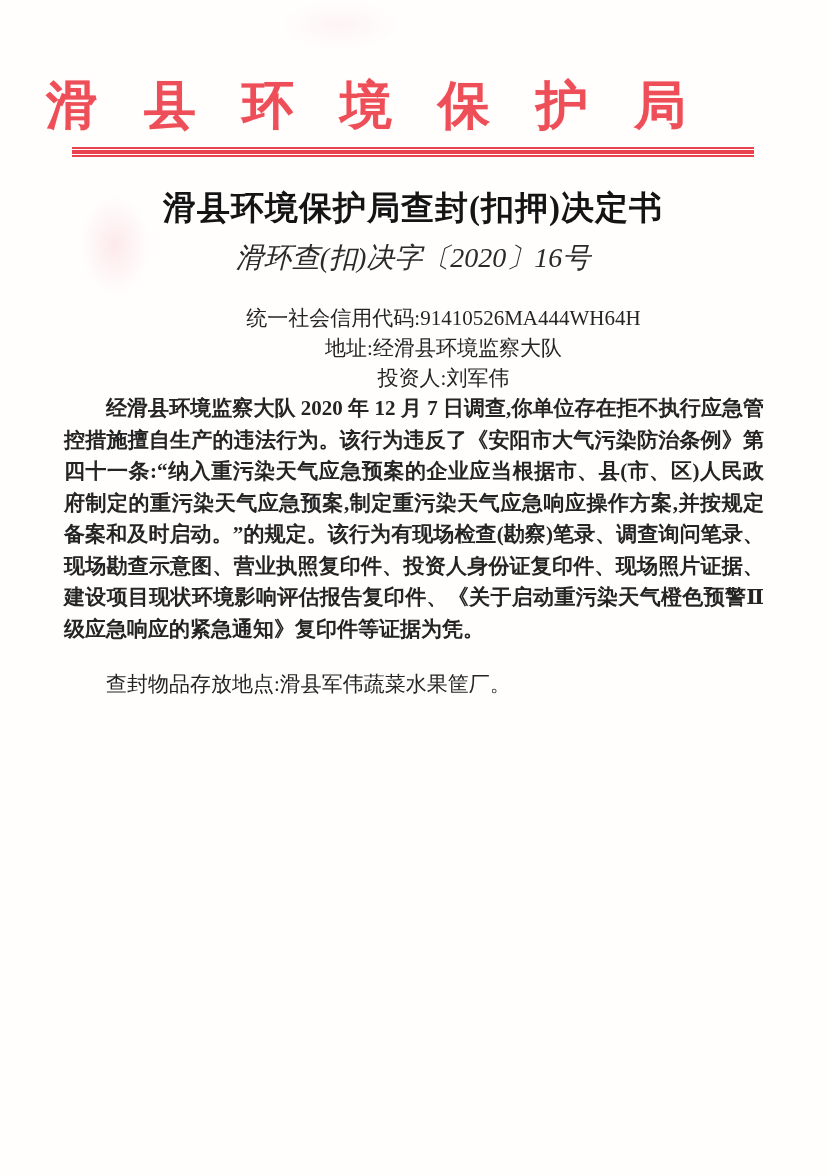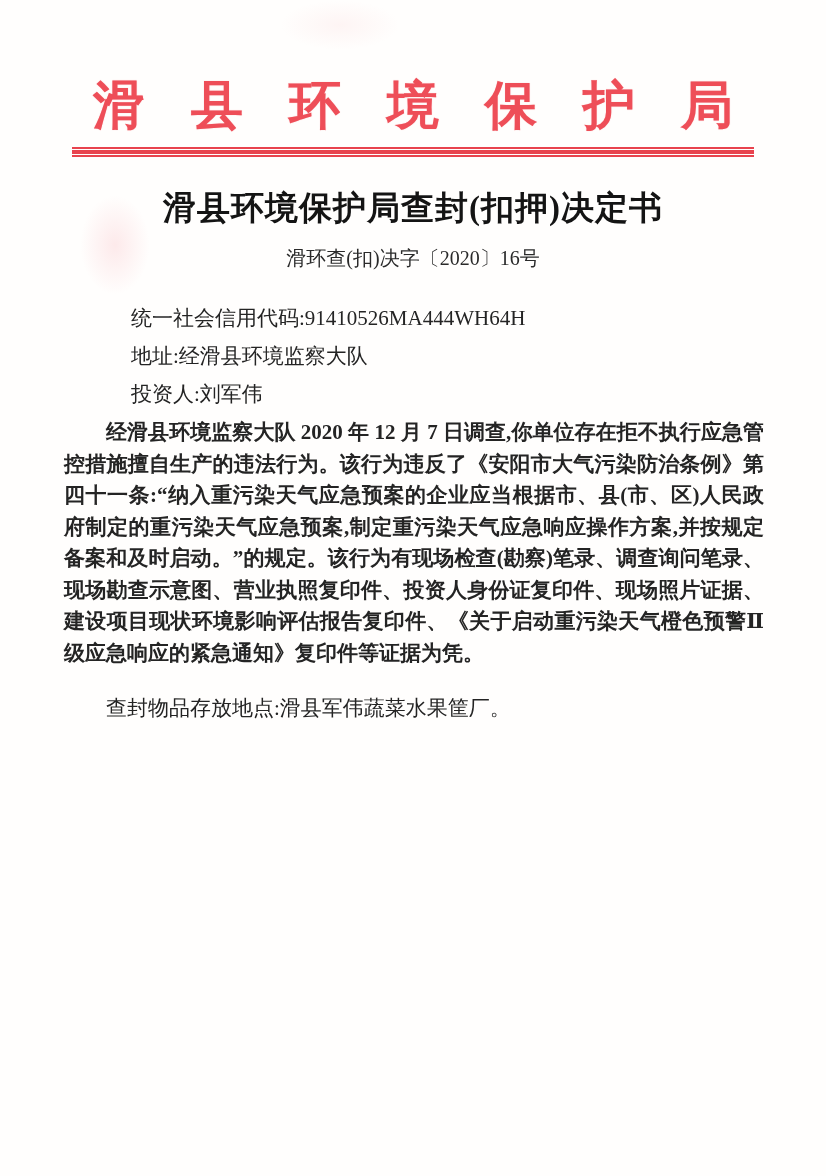--- a/index.html
+++ b/index.html
@@ -27,21 +27,21 @@
     background: radial-gradient(ellipse at center, rgba(243,140,150,0.18) 0%, rgba(243,140,150,0) 70%);
     pointer-events: none;
   }
   .smudge-2 {
     position: absolute;
     left: 280px; top: 0px;
     width: 120px; height: 50px;
     background: radial-gradient(ellipse at center, rgba(243,160,165,0.10) 0%, rgba(243,160,165,0) 70%);
     pointer-events: none;
   }
-  .letterhead { text-align: center; }
+  .letterhead { }
   .agency {
     display: inline-block;
     font-size: 52px;
     line-height: 56px;
     font-weight: bold;
     color: #ee4e58;
     letter-spacing: 46px;
     padding-left: 46px;
     white-space: nowrap;
     text-shadow: 0 0 1px rgba(238,78,88,0.4);
@@ -64,38 +64,40 @@
     text-align: center;
     font-size: 33px;
     line-height: 40px;
     font-weight: bold;
     letter-spacing: 1px;
     color: #141414;
   }
   .doc-number {
     margin-top: 16px;
     text-align: center;
-    font-size: 20px;
+    font-size: 28px;
     line-height: 28px;
     color: #2a2a2a;
+    font-style: italic;
   }
   .doc-body {
     margin: 31px 62px 0 64px;
     font-size: 21px;
     color: #242424;
   }
   .addressee {
     margin: 0;
     font-weight: bold;
     line-height: 30px;
   }
   .info-line {
-    margin: 8px;
+    margin: 0;
     padding-left: 59px;
     line-height: 30px;
+    text-align: center;
   }
   .para {
     margin: 0;
     text-indent: 2em;
     line-height: 31.5px;
     text-align: justify;
   }
   .para.first {
     font-weight: bold;
   }

